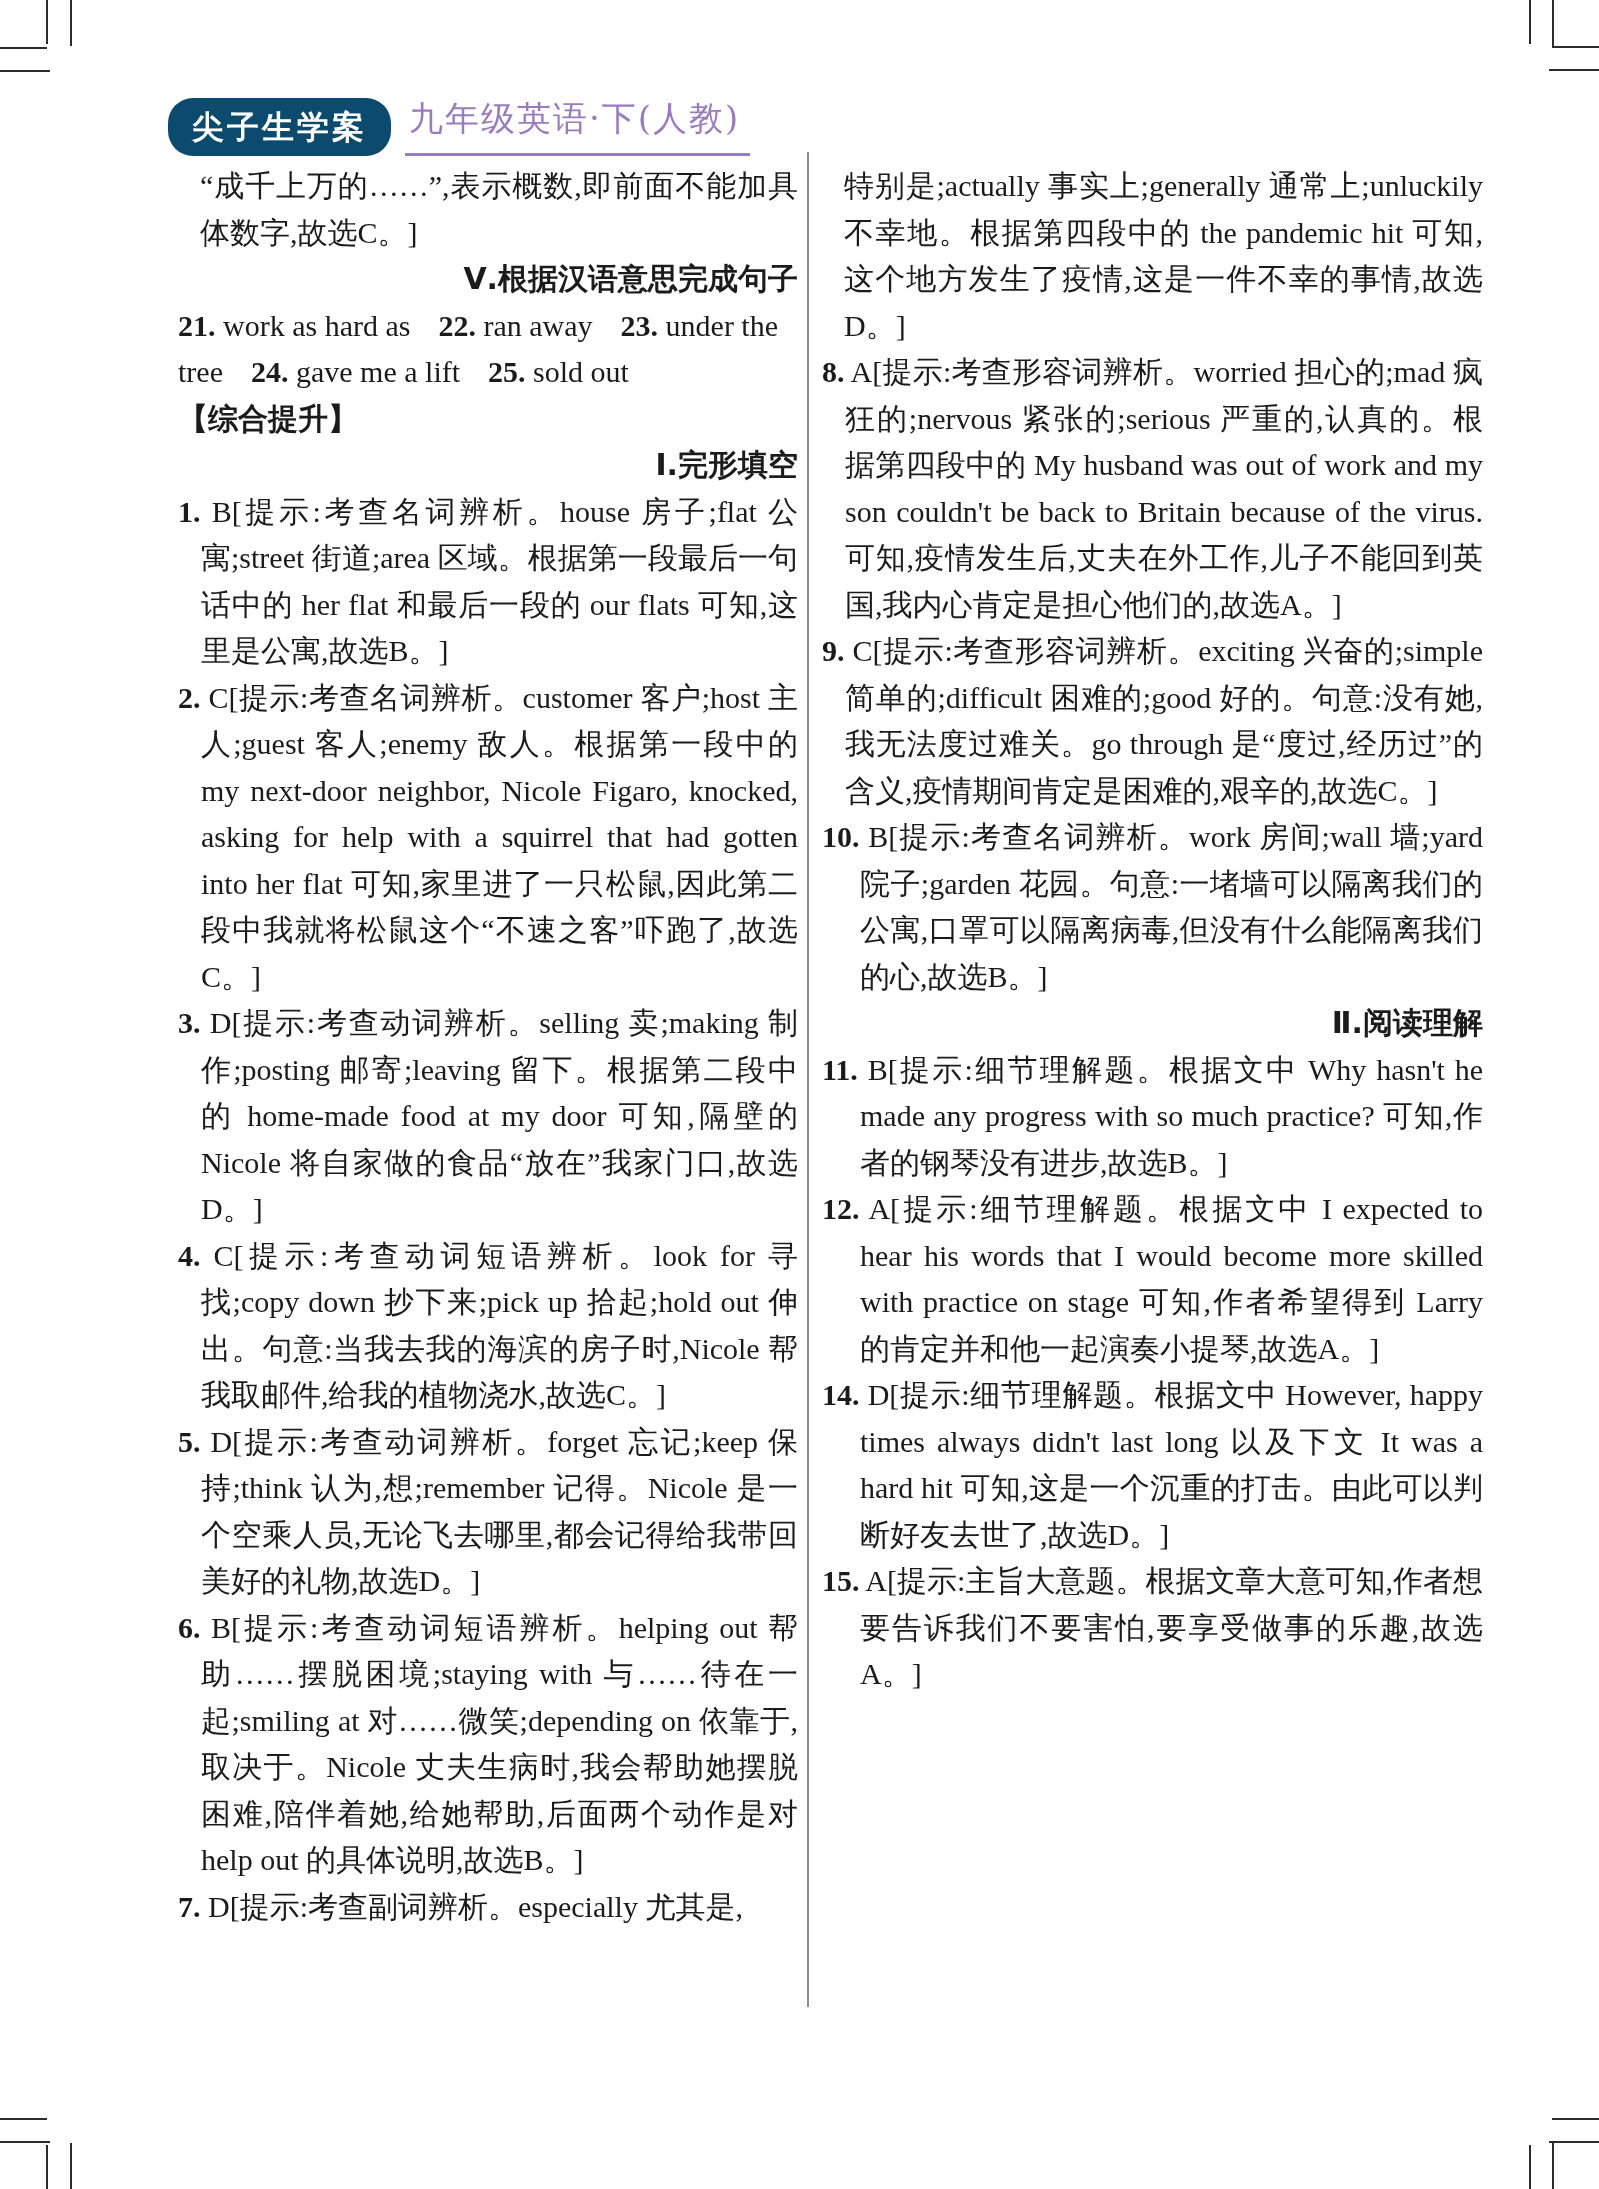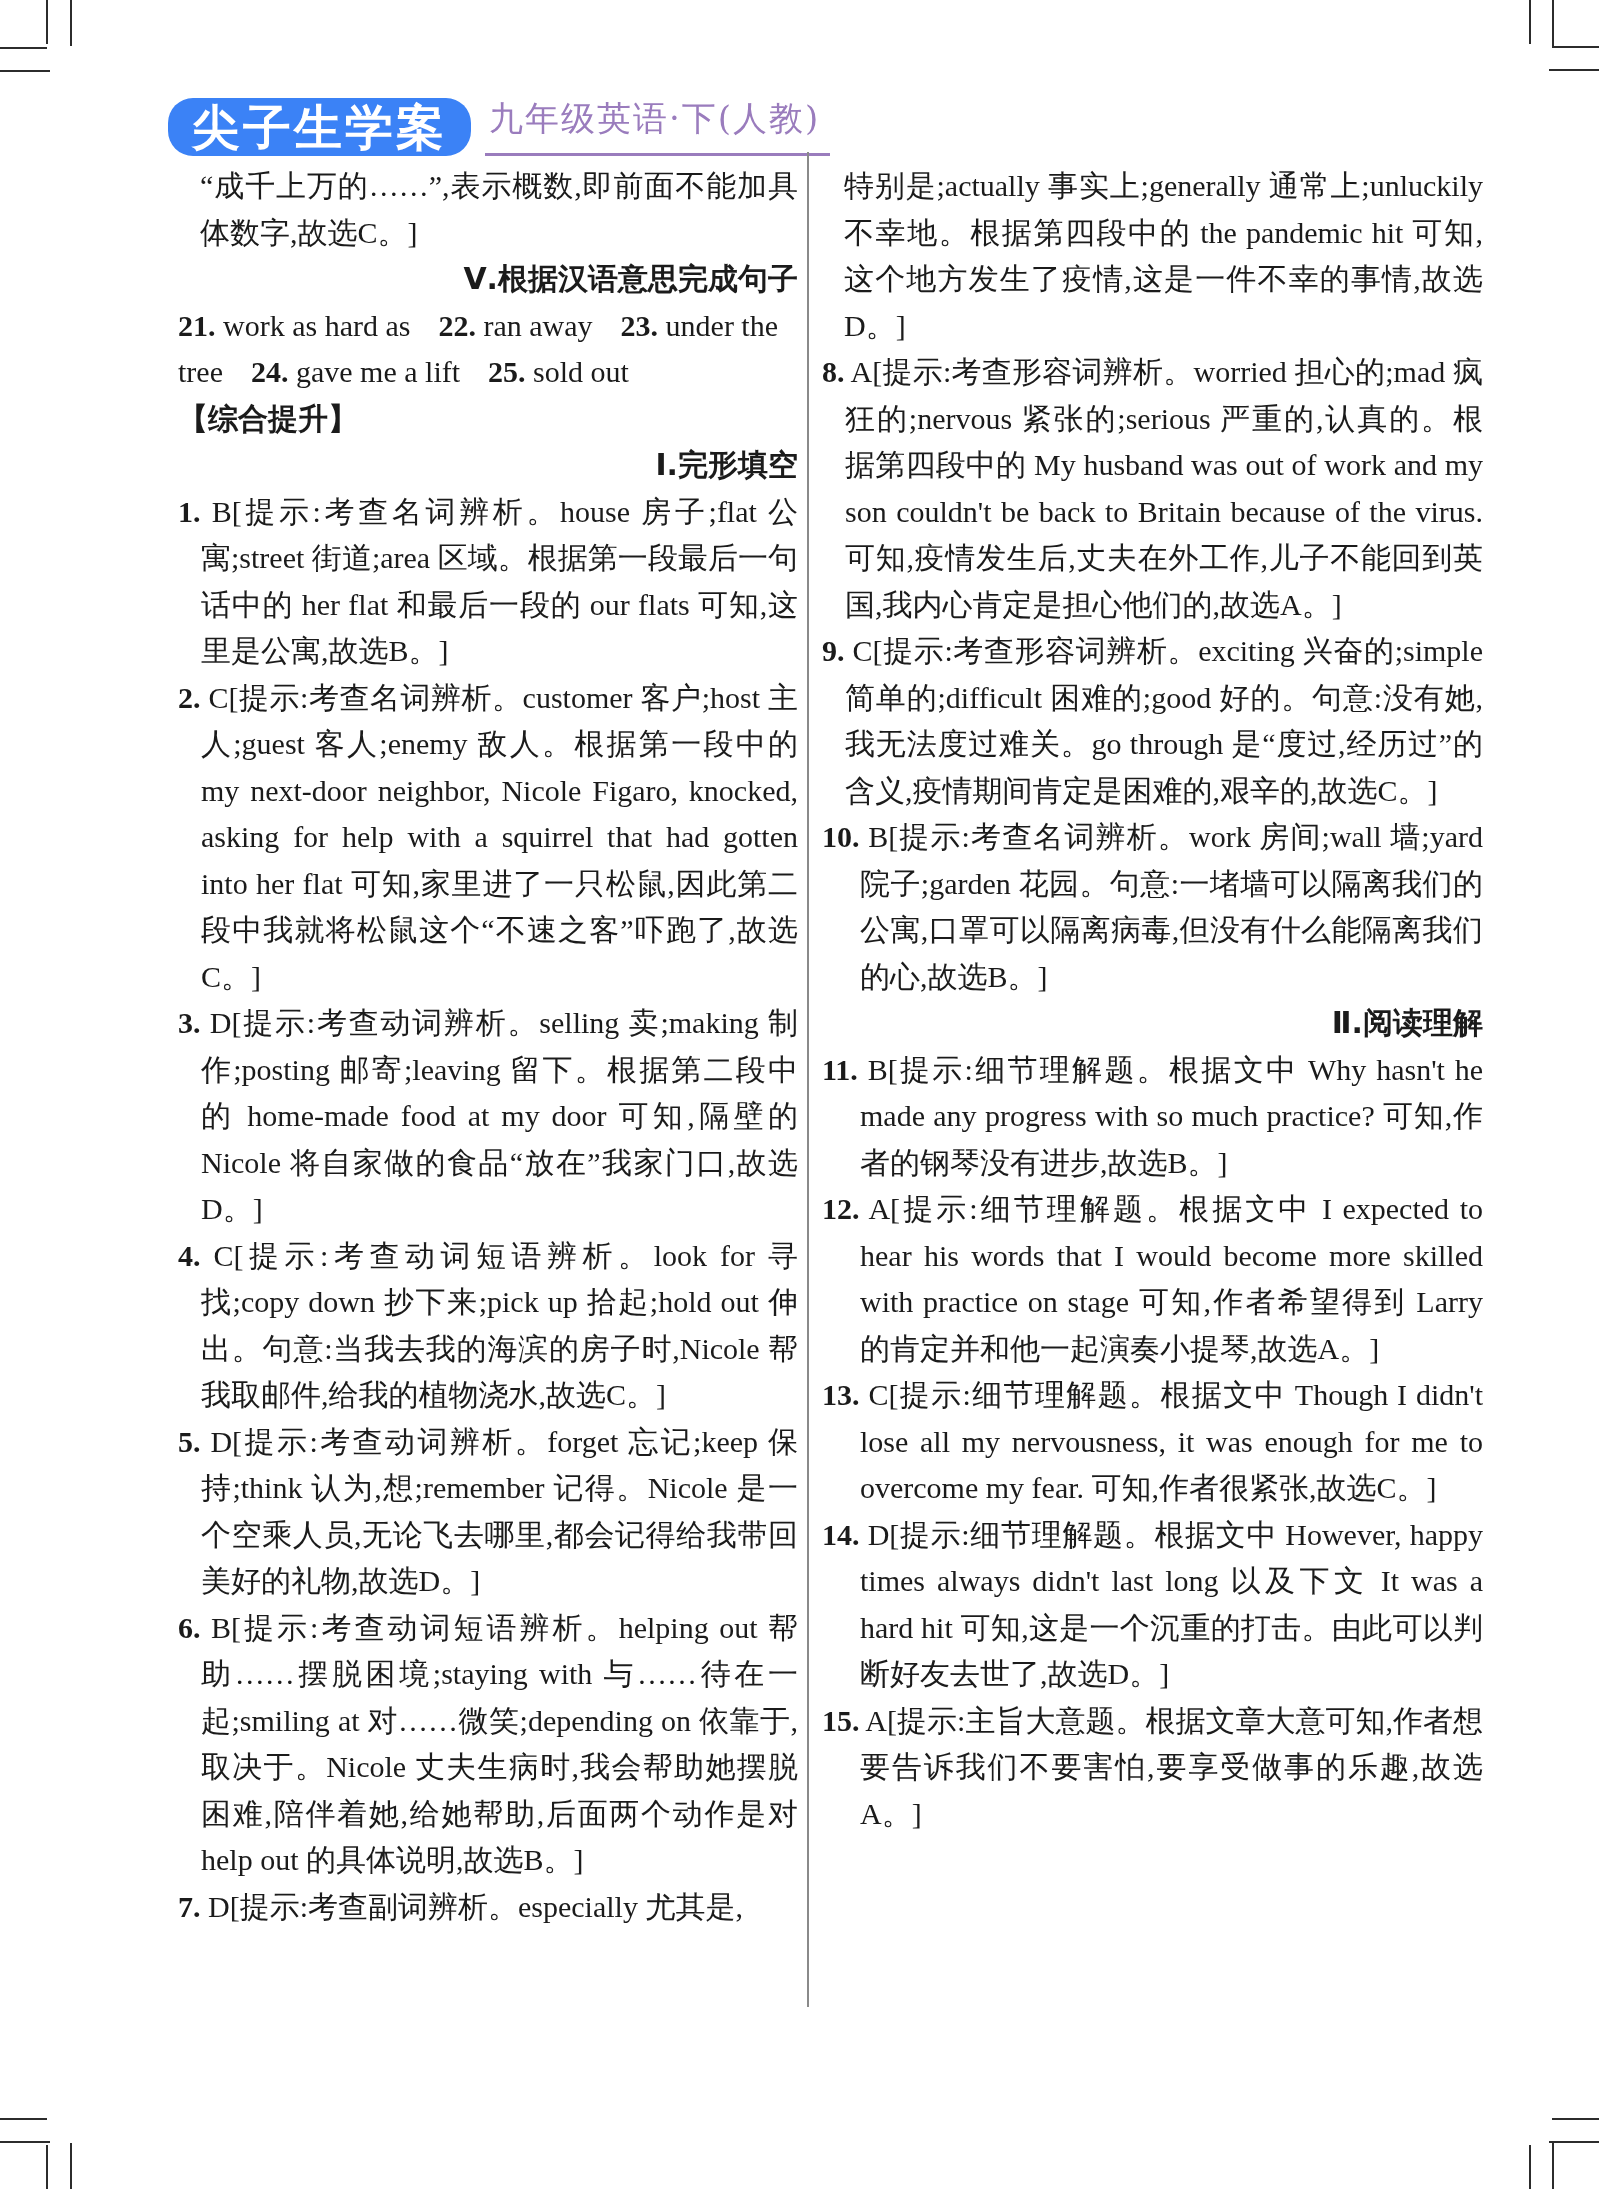--- a/index.html
+++ b/index.html
@@ -2,23 +2,23 @@
 <html><head>
 <meta charset="utf-8">
 <style>
   html,body{margin:0;padding:0;background:#d8d8d8;}
   .page{position:relative;width:1599px;height:2189px;background:#ffffff;overflow:hidden;
         font-family:"Liberation Serif","DejaVu Serif",serif;color:#1b1b1b;}
   
   .crop{position:absolute;background:#2c2c2c;}
   
   .header{position:absolute;left:168px;top:98px;display:flex;align-items:flex-end;}
-  .badge{display:inline-block;background:#3b82f6;color:#ffffff;
+  .badge{display:inline-block;background:#0c4a6e;color:#ffffff;
          font-family:"DejaVu Sans","Liberation Sans",sans-serif;font-weight:bold;
-         font-size:48px;line-height:56px;padding:1px 24px 1px 24px;border-radius:25px;
+         font-size:32px;line-height:56px;padding:1px 24px 1px 24px;border-radius:25px;
          letter-spacing:3px;}
   .subtitle{display:inline-block;margin-left:14px;color:#9a7cbd;font-size:34px;line-height:40px;
             letter-spacing:2px;padding:0 10px 15px 4px;border-bottom:3px solid #9a7cbd;
             font-family:"DejaVu Serif","Liberation Serif",serif;}
   
   .col{position:absolute;top:163px;text-align:justify;font-size:30px;line-height:46.5px;}
   .col-left{left:178px;width:620px;}
   .col-right{left:822px;width:661px;}
   .divider{position:absolute;left:807px;top:152px;width:2px;height:1855px;background:#8a8a8a;}
   
@@ -80,18 +80,17 @@
       <div class="blk item"><span class="num">7.</span> <span>D[提示:考查副词辨析。especially 尤其是,</span></div>
     </div>
   <div class="col col-right">
       <div class="blk cont"><span>特别是;actually 事实上;generally 通常上;unluckily 不幸地。根据第四段中的 the pandemic hit 可知,这个地方发生了疫情,这是一件不幸的事情,故选D。]</span></div>
       <div class="blk item"><span class="num">8.</span> <span>A[提示:考查形容词辨析。worried 担心的;mad 疯狂的;nervous 紧张的;serious 严重的,认真的。根据第四段中的 My husband was out of work and my son couldn't be back to Britain because of the virus. 可知,疫情发生后,丈夫在外工作,儿子不能回到英国,我内心肯定是担心他们的,故选A。]</span></div>
       <div class="blk item"><span class="num">9.</span> <span>C[提示:考查形容词辨析。exciting 兴奋的;simple 简单的;difficult 困难的;good 好的。句意:没有她,我无法度过难关。go through 是“度过,经历过”的含义,疫情期间肯定是困难的,艰辛的,故选C。]</span></div>
       <div class="blk item wide"><span class="num">10.</span> <span>B[提示:考查名词辨析。work 房间;wall 墙;yard 院子;garden 花园。句意:一堵墙可以隔离我们的公寓,口罩可以隔离病毒,但没有什么能隔离我们的心,故选B。]</span></div>
       <div class="blk heading"><span>Ⅱ.阅读理解</span></div>
       <div class="blk item wide"><span class="num">11.</span> <span>B[提示:细节理解题。根据文中 Why hasn't he made any progress with so much practice? 可知,作者的钢琴没有进步,故选B。]</span></div>
       <div class="blk item wide"><span class="num">12.</span> <span>A[提示:细节理解题。根据文中 I expected to hear his words that I would become more skilled with practice on stage 可知,作者希望得到 Larry 的肯定并和他一起演奏小提琴,故选A。]</span></div>
-      <div class="blk item wide"><span class="num">13.</span> <span>C[提示:细节理解题。根据文中 Though I didn't lose all my nervousness, it was enough for me to overcome my fear. 可知,作者很紧张,故选C。]</span></div>
       <div class="blk item wide"><span class="num">14.</span> <span>D[提示:细节理解题。根据文中 However, happy times always didn't last long 以及下文 It was a hard hit 可知,这是一个沉重的打击。由此可以判断好友去世了,故选D。]</span></div>
       <div class="blk item wide"><span class="num">15.</span> <span>A[提示:主旨大意题。根据文章大意可知,作者想要告诉我们不要害怕,要享受做事的乐趣,故选A。]</span></div>
     </div>
 
 </div>
 
 </body></html>

